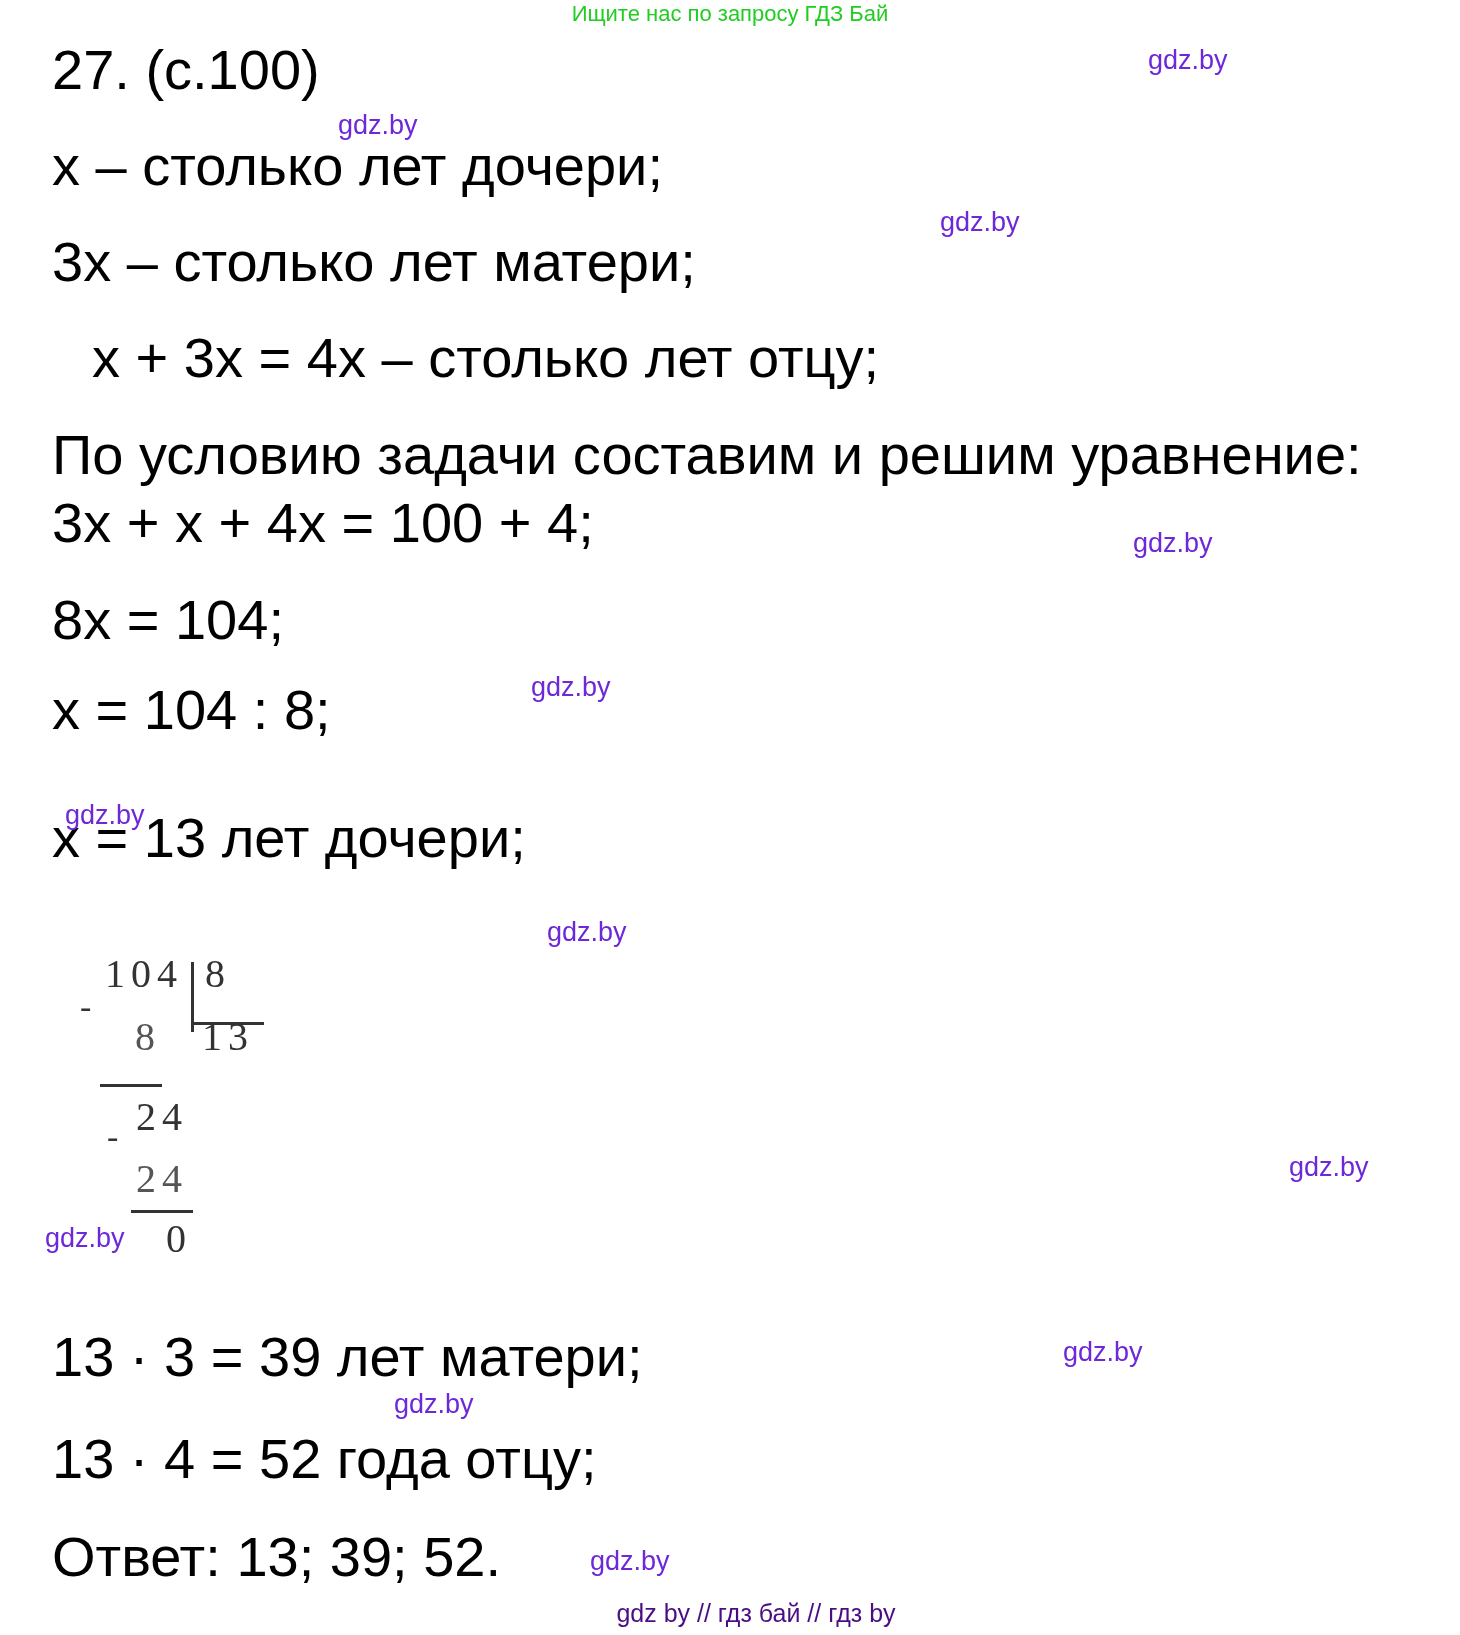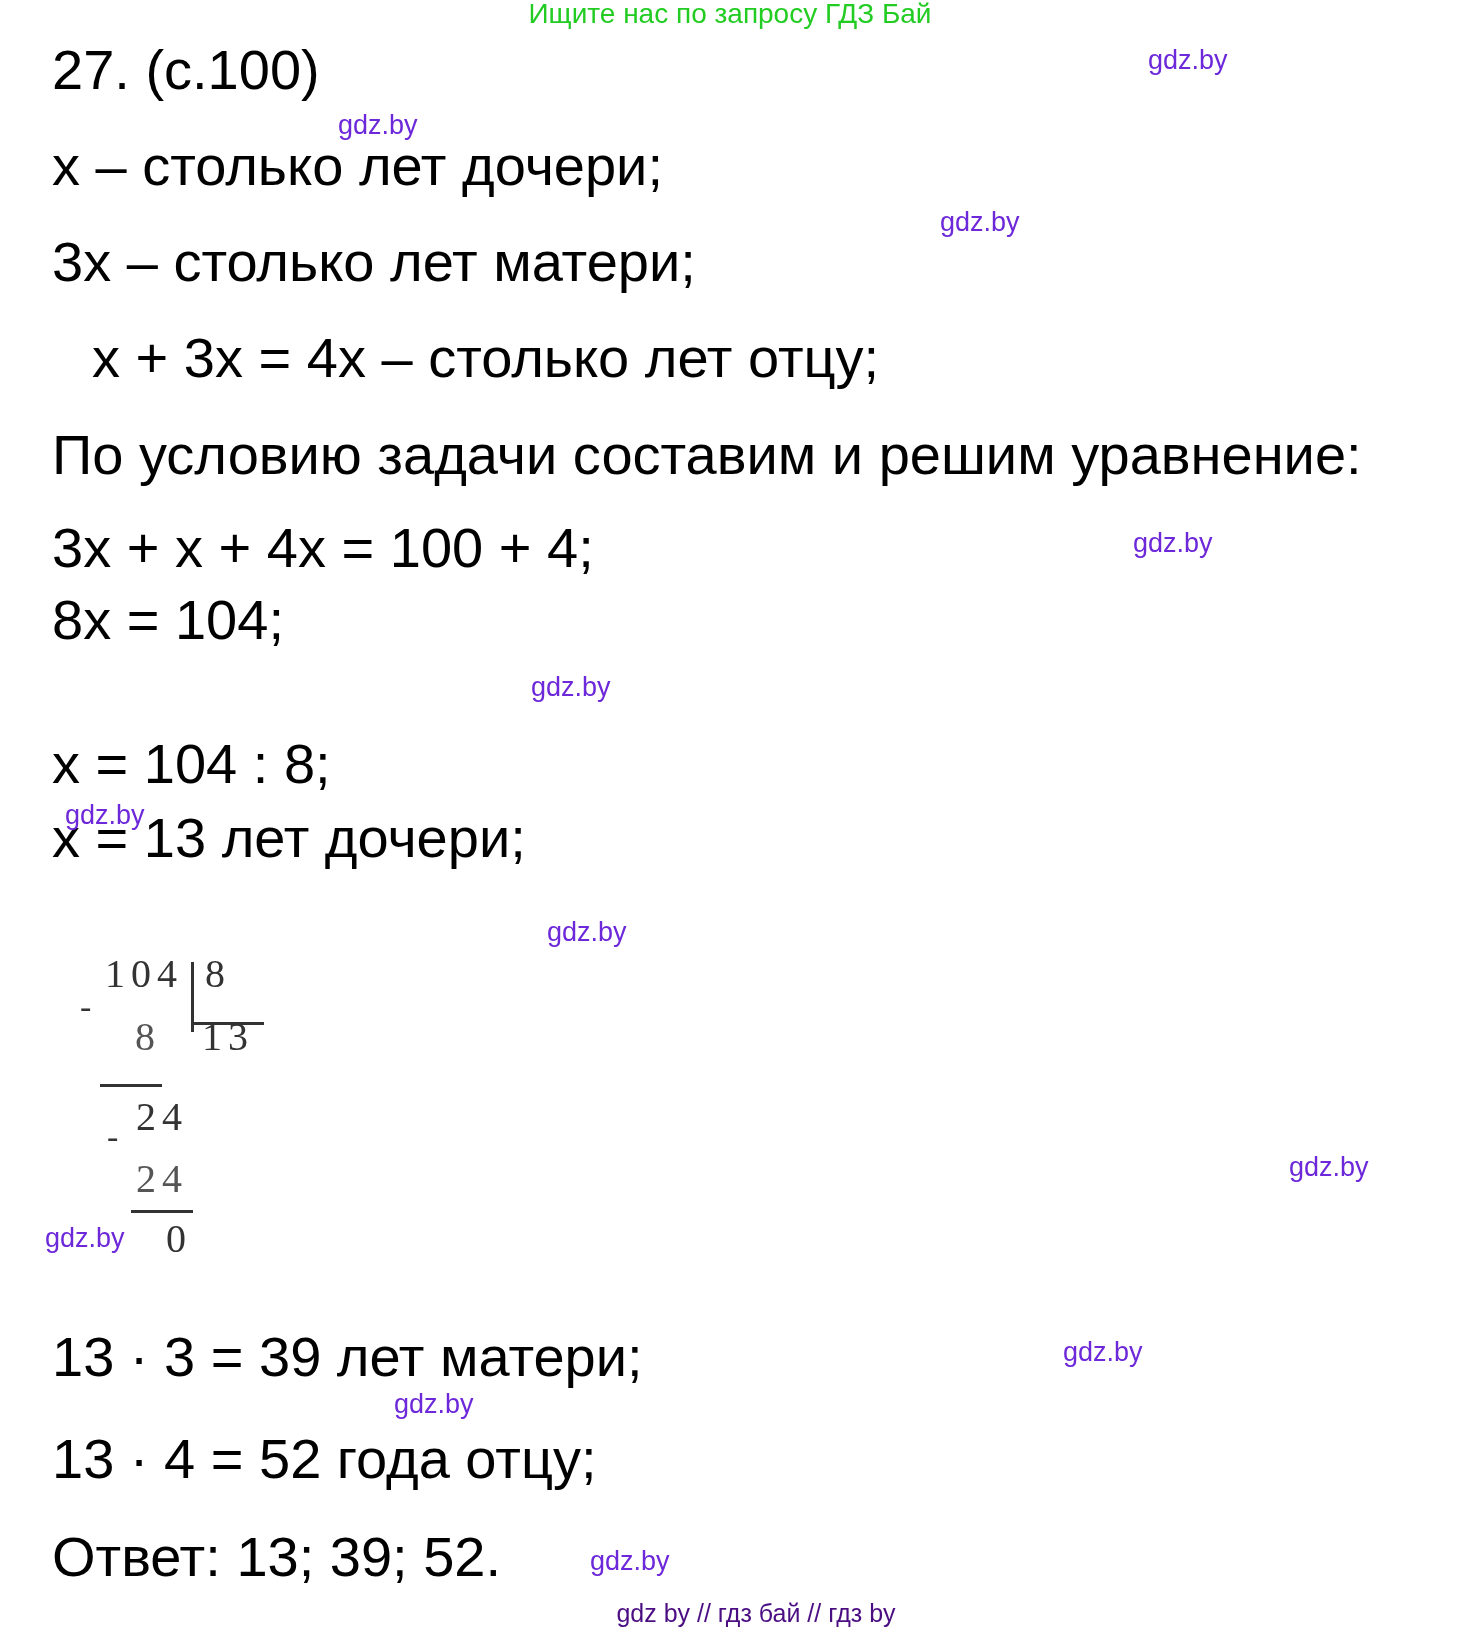--- a/index.html
+++ b/index.html
@@ -1,37 +1,37 @@
 <!DOCTYPE html>
 <html><head>
 <meta charset="utf-8">
 <style>
   html, body { margin:0; padding:0; background:#ffffff; }
   body { width:1460px; height:1635px; position:relative; overflow:hidden; font-family:"Liberation Sans", sans-serif; color:#000; }
-  .banner { position:absolute; top:0; left:0; width:1460px; text-align:center; color:#22cc22; font-size:28px; line-height:28px; font-family:"Liberation Sans", sans-serif; }
+  .banner { position:absolute; top:0; left:0; width:1460px; text-align:center; color:#22cc22; font-size:22px; line-height:28px; font-family:"Liberation Sans", sans-serif; }
   .line { position:absolute; left:52px; font-size:56px; line-height:64px; white-space:nowrap; letter-spacing:0px; }
   .wm { position:absolute; font-size:27px; line-height:30px; color:#6d28d9; white-space:nowrap; }
   .footer { position:absolute; top:1598px; left:0; width:1460px; text-align:center; color:#4b0e82; font-size:25px; line-height:30px;padding-left:26px; }
   .ld { position:absolute; font-family:"Liberation Serif", serif; font-size:40px; color:#555; letter-spacing:6px; }
   .ld.dark { color:#333; }
   .bar { position:absolute; background:#333; }
 </style>
 </head>
 <body>
 
 <div class="banner">Ищите нас по запросу ГДЗ Бай</div>
 
 <div class="line" style="top:38px;">27. (с.100)</div>
 <div class="line" style="top:134px;">x – столько лет дочери;</div>
 <div class="line" style="top:230px;">3x – столько лет матери;</div>
 <div class="line" style="top:326px;margin-left:40px;">x + 3x = 4x – столько лет отцу;</div>
 <div class="line" style="top:423px;">По условию задачи составим и решим уравнение:</div>
-<div class="line" style="top:516px;text-align:right;">3x + x + 4x = 100 + 4;</div>
+<div class="line" style="top:491px;text-align:right;">3x + x + 4x = 100 + 4;</div>
 <div class="line" style="top:588px;">8x = 104;</div>
-<div class="line" style="top:732px;">x = 104 : 8;</div>
+<div class="line" style="top:678px;">x = 104 : 8;</div>
 <div class="line" style="top:806px;">x = 13 лет дочери;</div>
 
 <div>
   <div class="ld dark" style="left:105px; top:950px;">104</div>
   <div class="bar" style="left:191px; top:962px; width:3px; height:70px;"></div>
   <div class="ld dark" style="left:205px; top:950px;">8</div>
   <div class="bar" style="left:193px; top:1022px; width:71px; height:3px;"></div>
   <div class="ld dark" style="left:80px; top:988px; font-size:34px;">-</div>
   <div class="ld" style="left:135px; top:1013px;">8</div>
   <div class="ld dark" style="left:202px; top:1013px;">13</div>

